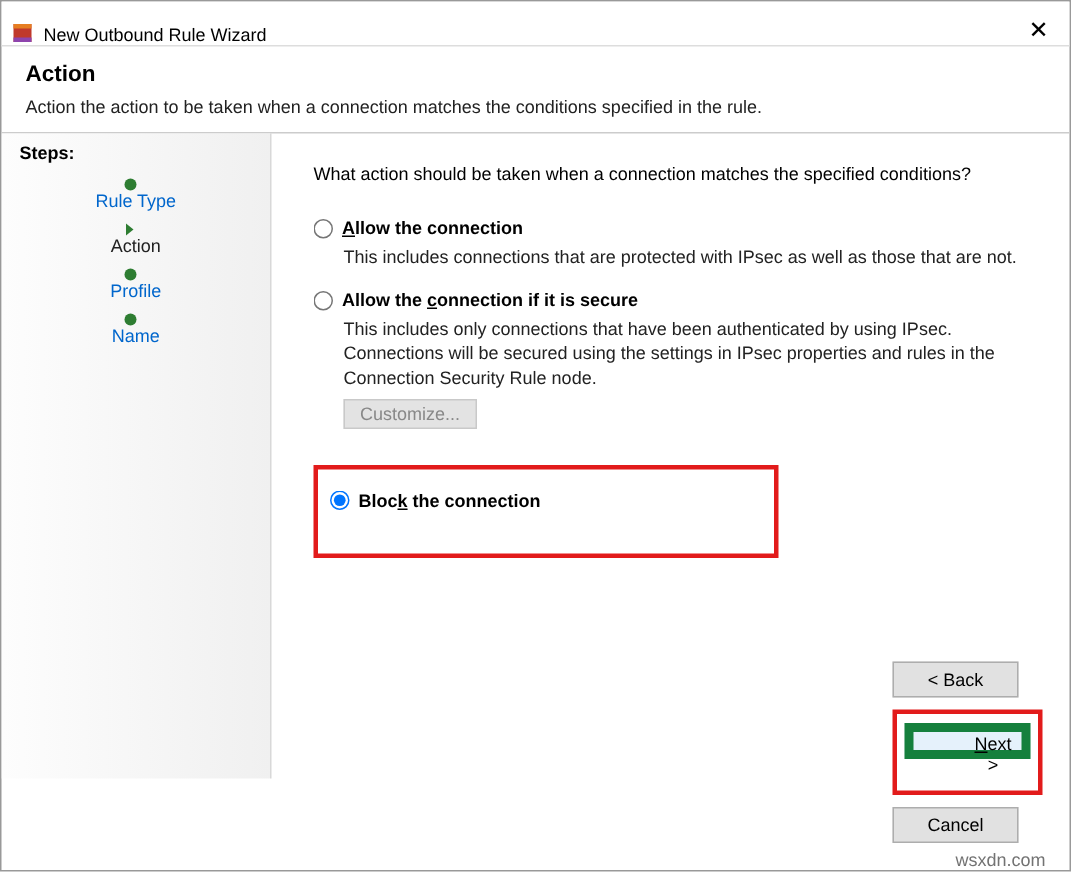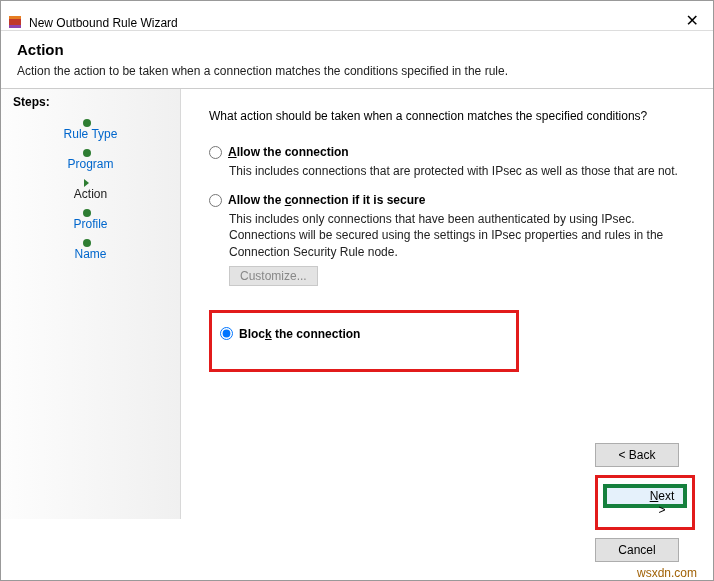--- a/index.html
+++ b/index.html
@@ -96,30 +96,30 @@
     gap: 8px;
     flex-direction: column;
   }
   .btn {
     width: 84px; height: 24px;
     background: #e1e1e1;
     border: 1px solid #adadad;
     font-size: 12px;
     cursor: pointer;
   }
-  .btn.focus { border: 4px solid #15803d; background: #e5f1fb; padding-left: 40px; }
+  .btn.focus { border: 6px solid #15803d; background: #e5f1fb; padding-left: 40px; }
   .next-highlight {
     border: 3px solid #e21b1b;
     padding: 6px 5px 10px;
   }
   .watermark {
     position: absolute;
     bottom: 0; right: 16px;
     font-size: 12px;
-    color: #a16207;
+    color: #737373;
   }
 </style>
 </head>
 <body>
 
 <div class="titlebar">
   <span class="icon">
     <svg viewBox="0 0 16 16" width="16" height="16">
       <path d="M2 2h12v12H2z" fill="#c0392b"></path>
       <path d="M2 2h12v3H2z" fill="#e67e22"></path>
@@ -136,24 +136,20 @@
 </div>
 <div class="divider"></div>
 
 <div class="body">
   <div class="sidebar">
     <div class="steps-label">Steps:</div>
     <div class="step-item">
       <span class="step-bullet"></span>
       <span>Rule Type</span>
     </div>
-    <div class="step-item">
-      <span class="step-bullet"></span>
-      <span>Program</span>
-    </div>
     <div class="step-item current">
       <span class="step-caret"></span>
       <span>Action</span>
     </div>
     <div class="step-item">
       <span class="step-bullet"></span>
       <span>Profile</span>
     </div>
     <div class="step-item">
       <span class="step-bullet"></span>

